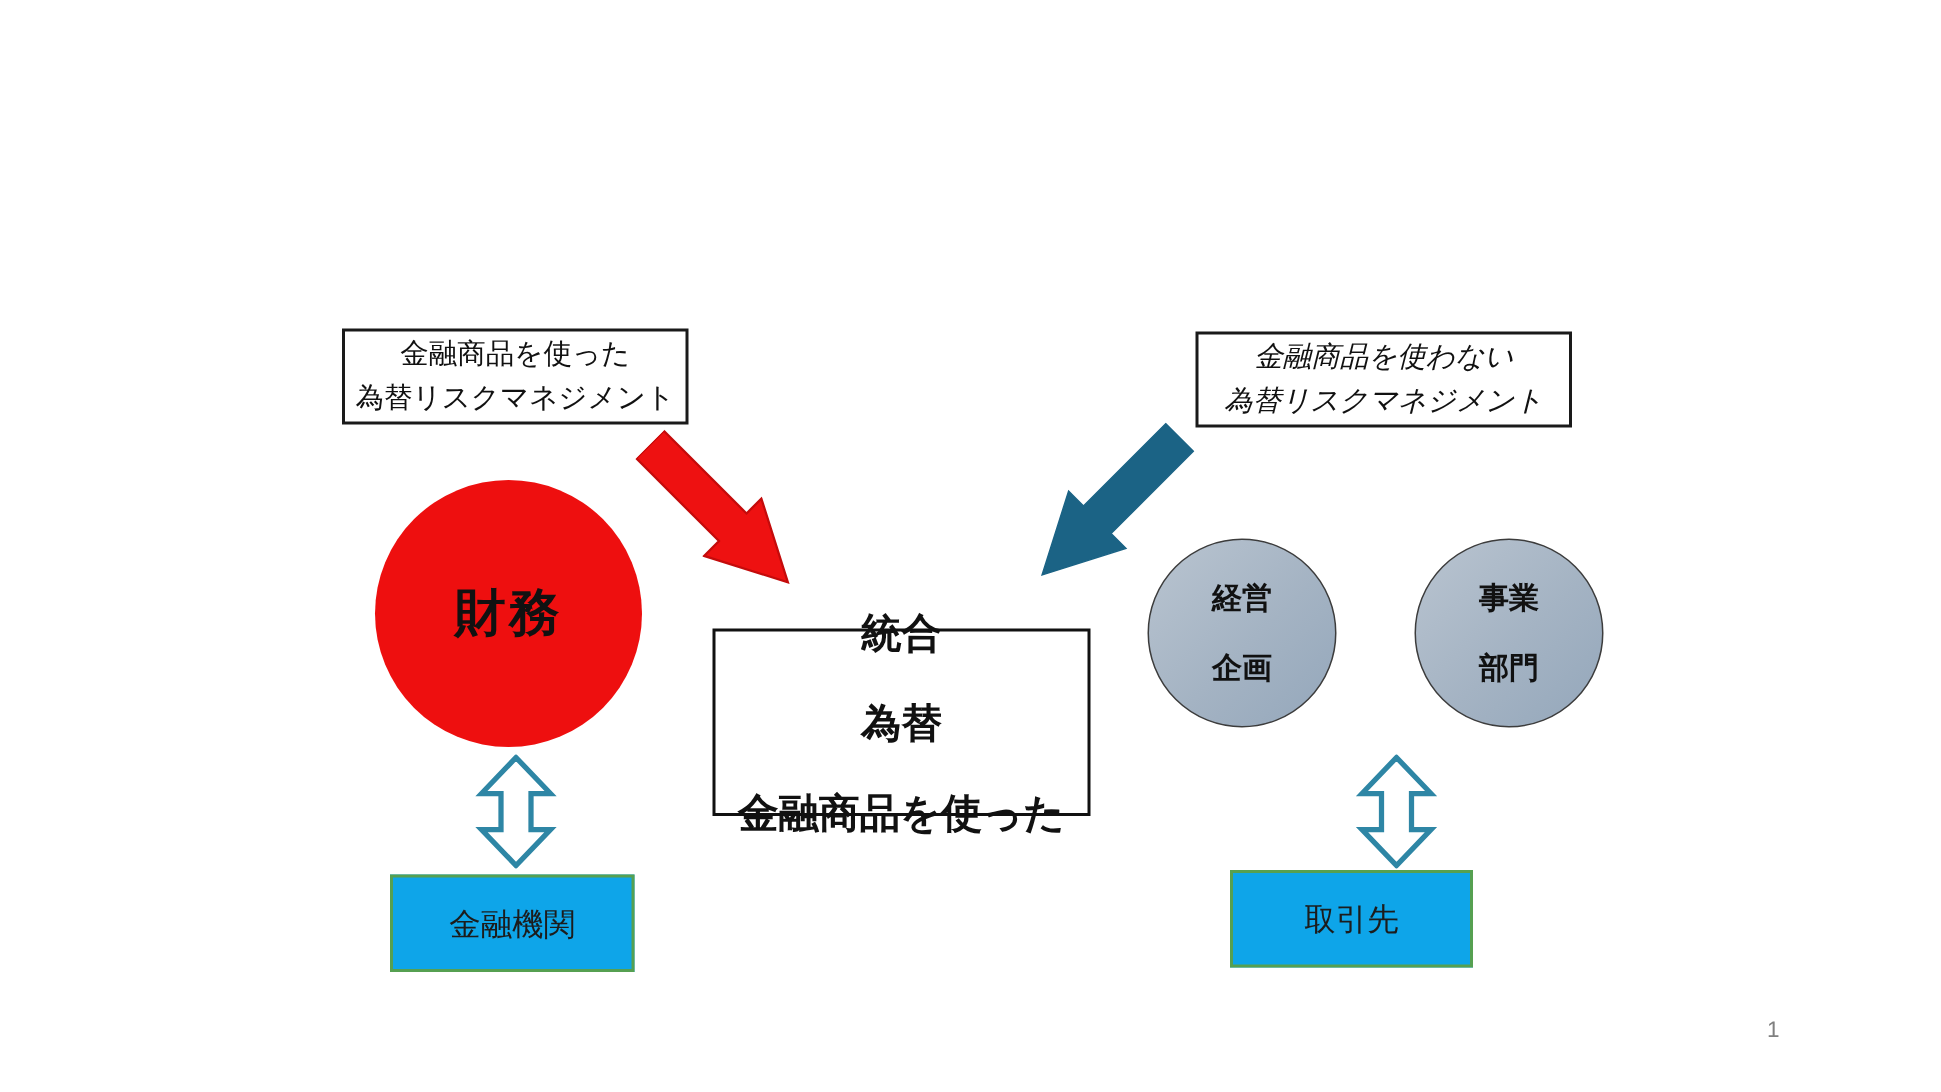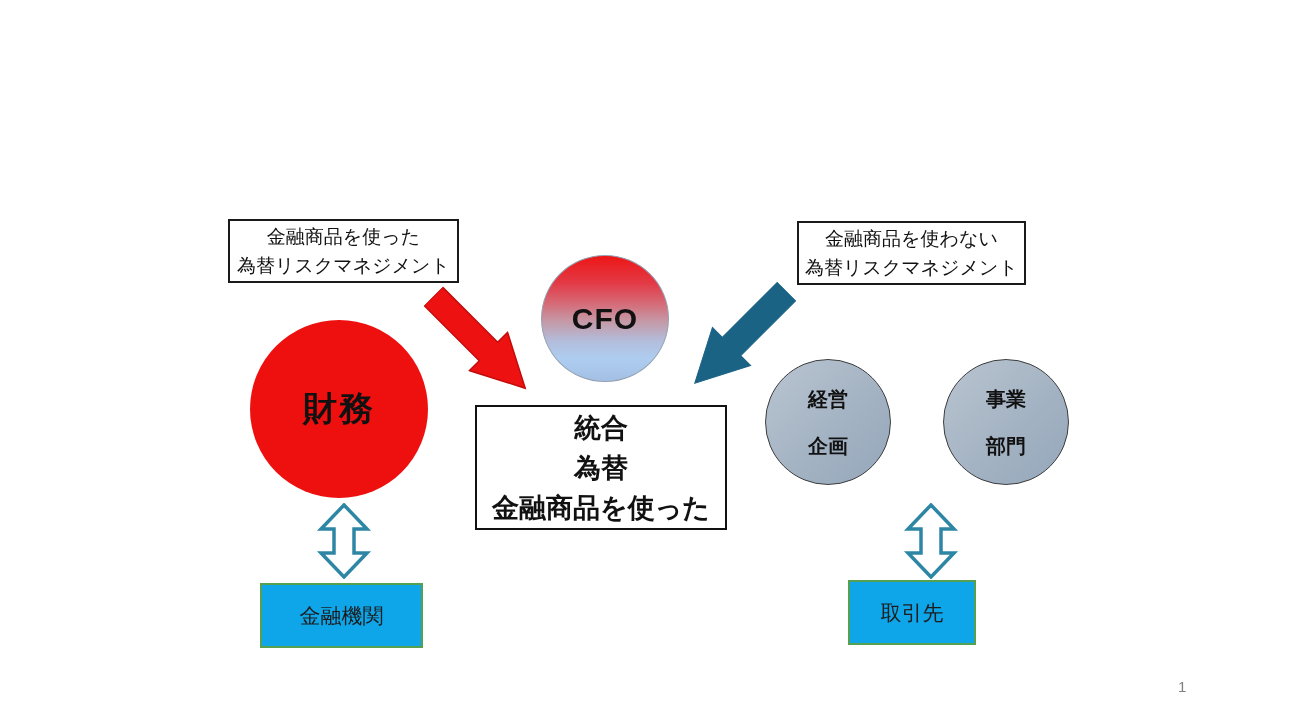--- a/index.html
+++ b/index.html
@@ -107,68 +107,65 @@
 </head>
 <body>
 
 <div id="slide">
 
   <div class="abs note-box" style="left:228px; top:219px; width:231px; height:64px;">
     <div>金融商品を使った</div>
     <div>為替リスクマネジメント</div>
   </div>
 
-  <div class="abs note-box" style="left:797px; top:221px; width:229px; height:64px;">
+  <div class="abs note-box" style="left:797px; top:221px; width:251px; height:64px;font-style:italic;">
     <div>金融商品を使わない</div>
     <div>為替リスクマネジメント</div>
   </div>
 
   <svg class="abs" style="left:414px; top:315px; transform:rotate(45deg);" width="132" height="56" viewBox="0 0 132 56">
     <polygon points="0,15 78,15 78,1 130,28 78,55 78,41 0,41" fill="#ee1111" stroke="#c40b0b" stroke-width="1.5" stroke-linejoin="miter"></polygon>
   </svg>
 
   <svg class="abs" style="left:674px; top:310px; transform:rotate(135deg);" width="132" height="56" viewBox="0 0 132 56">
     <polygon points="0,15 78,15 78,1 130,28 78,55 78,41 0,41" fill="#1b6385" stroke="#1b6385" stroke-width="1" stroke-linejoin="miter"></polygon>
   </svg>
 
-  <div class="abs circle cfo-circle" style="left:541px; top:255px; width:128px; height:127px;">
-    <span>CFO</span>
-  </div>
 
   <div class="abs circle treasury-circle" style="left:250px; top:320px; width:178px; height:178px;">
     <span>財務</span>
   </div>
 
   <div class="abs circle gray-circle" style="left:765px; top:359px; width:126px; height:126px;">
     <div>経営</div>
     <div>企画</div>
   </div>
 
   <div class="abs circle gray-circle" style="left:943px; top:359px; width:126px; height:126px;">
     <div>事業</div>
     <div>部門</div>
   </div>
 
-  <div class="abs integrated-box" style="left:475px; top:405px; width:252px; height:125px;">
+  <div class="abs integrated-box" style="left:475px; top:419px; width:252px; height:125px;gap:20px;">
     <div>統合</div>
     <div>為替</div>
     <div>金融商品を使った</div>
   </div>
 
   <svg class="abs" style="left:315px; top:503px;" width="58" height="76" viewBox="0 0 58 76">
     <polygon points="29,2 52,26 39,26 39,50 52,50 29,74 6,50 19,50 19,26 6,26" fill="#ffffff" stroke="#2e86a5" stroke-width="3.5" stroke-linejoin="miter"></polygon>
   </svg>
 
   <svg class="abs" style="left:902px; top:503px;" width="58" height="76" viewBox="0 0 58 76">
     <polygon points="29,2 52,26 39,26 39,50 52,50 29,74 6,50 19,50 19,26 6,26" fill="#ffffff" stroke="#2e86a5" stroke-width="3.5" stroke-linejoin="miter"></polygon>
   </svg>
 
   <div class="abs green-box" style="left:260px; top:583px; width:163px; height:65px;">
     <span>金融機関</span>
   </div>
 
-  <div class="abs green-box" style="left:848px; top:580px; width:128px; height:65px;">
+  <div class="abs green-box" style="left:820px; top:580px; width:162px; height:65px;">
     <span>取引先</span>
   </div>
 
   <div class="abs page-number" style="left:1178px; top:678px;">1</div>
 
 </div>
 
 </body></html>

